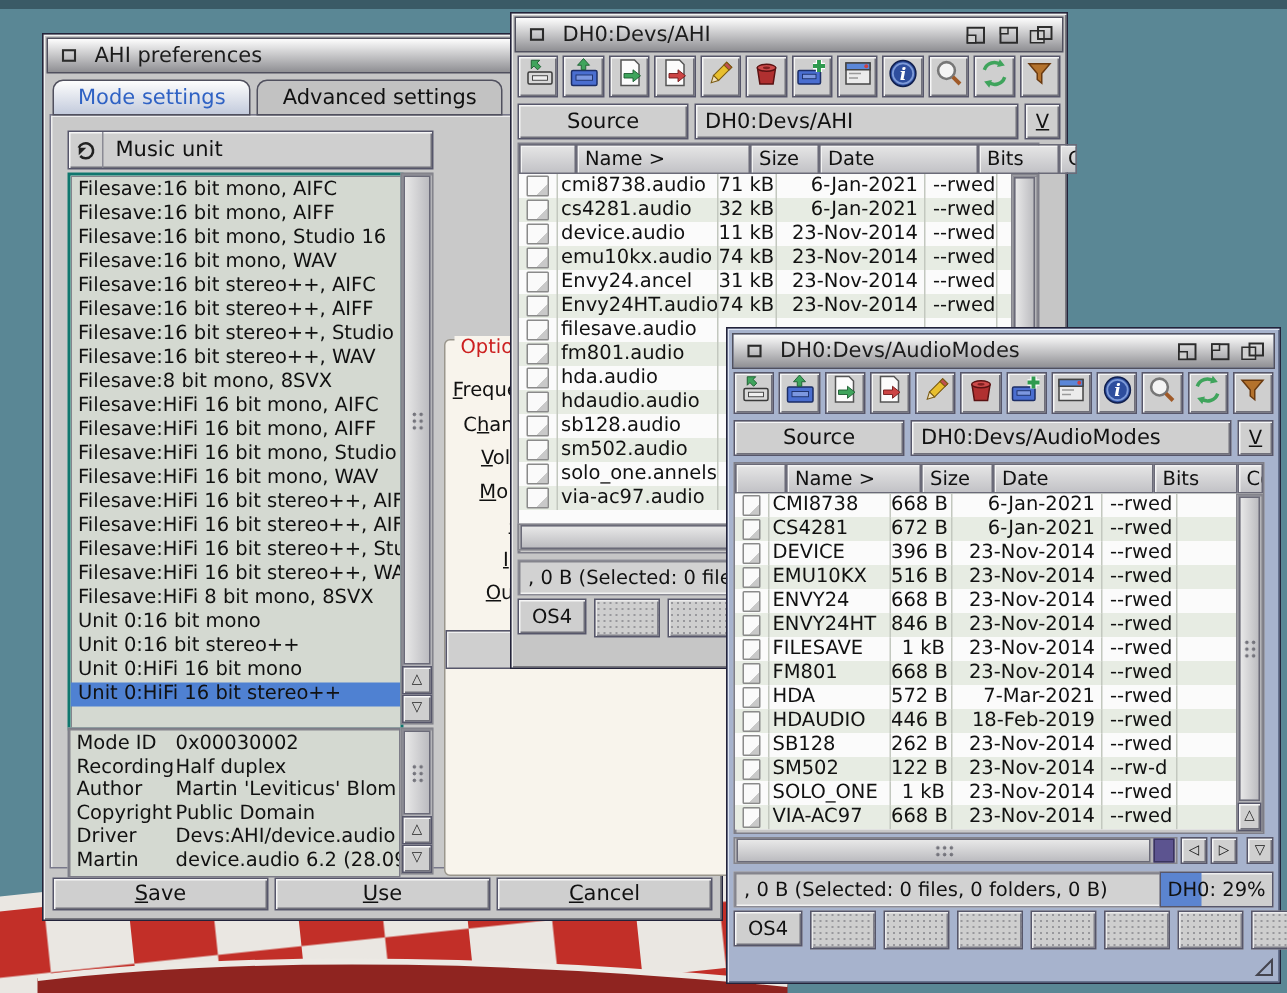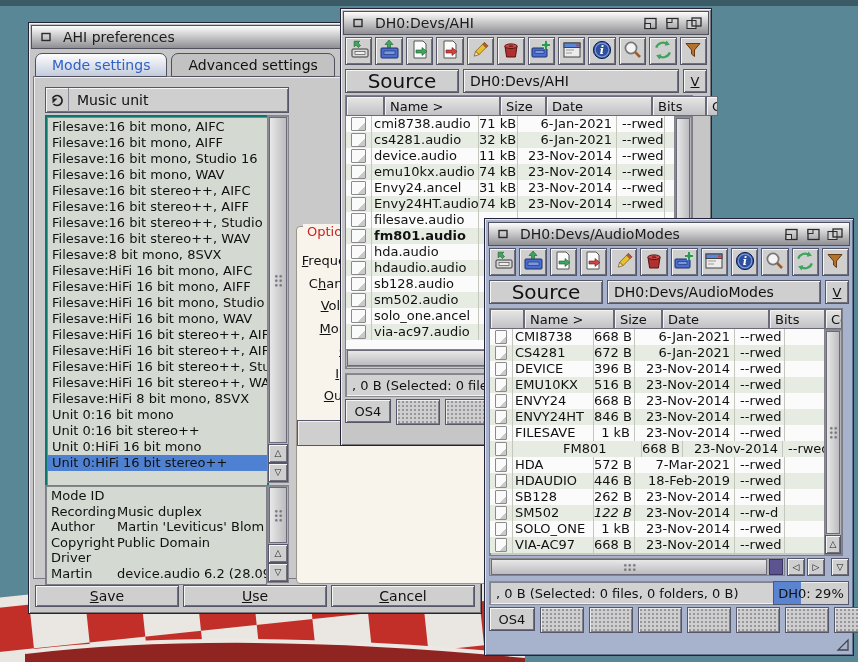--- a/index.html
+++ b/index.html
@@ -28,21 +28,21 @@
          background-size:4px 4px;border:1px solid #56566a;
          box-shadow:inset 1px 1px 0 #ececec, inset -1px -1px 0 #80808a;}
 
   
   .toolbar{position:absolute;display:flex;gap:3px;align-items:center;}
   .tbtn{width:28px;height:26px;display:flex;align-items:center;justify-content:center;}
   .tbtn svg{width:24px;height:22px;}
   .tbtn.last{margin-left:auto;}
 
   .srcrow{position:absolute;display:flex;gap:4px;height:24px;}
-  .srcbtn{width:112px;font-size:20px;}
+  .srcbtn{width:112px;font-size:14px;}
   .pathfield{flex:1;display:flex;align-items:center;padding:0 6px;font-size:14px;overflow:hidden;white-space:nowrap;}
   .vbtn{width:22px;font-size:13px;}
 
   
   .listbox{position:absolute;border:1px solid #7d7d88;box-shadow:inset 1px 1px 0 #84848c;background:#c9c9c9;}
   .fhdr{display:flex;height:20px;}
   .fhdr .hcell{background:linear-gradient(#e6e6e6,#c2c2c6);border:1px solid #6a6a78;
        box-shadow:inset 1px 1px 0 #f4f4f4;display:flex;align-items:center;
        padding:0 5px;overflow:hidden;white-space:nowrap;flex:0 0 auto;}
   .fbody{position:relative;overflow:hidden;
@@ -187,35 +187,37 @@
     <div class="vhandle">
         <span class="grip"></span>
       </div>
     <div class="sarrow raised">△</div>
     <div class="sarrow raised">▽</div>
   </div>
 
   <div class="details" id="details-list">
       <div class="drow">
         <span class="dlabel">Mode ID</span>
+        <span class="dvalue">0x00030002</span>
       </div>
       <div class="drow">
         <span class="dlabel">Recording</span>
-        <span class="dvalue">Music duplex</span>
+        <span class="dvalue">Half duplex</span>
       </div>
       <div class="drow">
         <span class="dlabel">Author</span>
         <span class="dvalue">Martin 'Leviticus' Blom</span>
       </div>
       <div class="drow">
         <span class="dlabel">Copyright</span>
         <span class="dvalue">Public Domain</span>
       </div>
       <div class="drow">
         <span class="dlabel">Driver</span>
+        <span class="dvalue">Devs:AHI/device.audio</span>
       </div>
       <div class="drow">
         <span class="dlabel">Martin</span>
         <span class="dvalue">device.audio 6.2 (28.09.05)</span>
       </div>
     </div>
   <div class="vscroll" style="left:238px;top:462px;width:20px;height:96px;z-index:2;">
     <div class="vhandle">
         <span class="grip"></span>
       </div>
@@ -442,21 +444,21 @@
           <span class="cell cname" style="width: 104px;">filesave.audio</span>
           <span class="cell csize" style="width: 34px;"></span>
           <span class="cell cdate" style="width: 94px;"></span>
           <span class="cell cbits" style="width: 42px;"></span>
           <span class="cell ccomment" style="width: 30px; flex: 1 1 auto;"></span>
         </div>
         <div class="frow">
           <span class="iconcell" style="width: 26px;">
             <span class="ficon"></span>
           </span>
-          <span class="cell cname" style="width: 104px; font-weight: bold;">fm801.audio</span>
+          <span class="cell cname" style="width: 104px;">fm801.audio</span>
           <span class="cell csize" style="width: 34px;"></span>
           <span class="cell cdate" style="width: 94px;"></span>
           <span class="cell cbits" style="width: 42px;"></span>
           <span class="cell ccomment" style="width: 30px; flex: 1 1 auto;"></span>
         </div>
         <div class="frow">
           <span class="iconcell" style="width: 26px;">
             <span class="ficon"></span>
           </span>
           <span class="cell cname" style="width: 104px;">hda.audio</span>
@@ -492,21 +494,21 @@
           <span class="cell cname" style="width: 104px;">sm502.audio</span>
           <span class="cell csize" style="width: 34px;"></span>
           <span class="cell cdate" style="width: 94px;"></span>
           <span class="cell cbits" style="width: 42px;"></span>
           <span class="cell ccomment" style="width: 30px; flex: 1 1 auto;"></span>
         </div>
         <div class="frow">
           <span class="iconcell" style="width: 26px;">
             <span class="ficon"></span>
           </span>
-          <span class="cell cname" style="width: 104px;">solo_one.ancel</span>
+          <span class="cell cname" style="width: 104px;">solo_one.annels</span>
           <span class="cell csize" style="width: 34px;"></span>
           <span class="cell cdate" style="width: 94px;"></span>
           <span class="cell cbits" style="width: 42px;"></span>
           <span class="cell ccomment" style="width: 30px; flex: 1 1 auto;"></span>
         </div>
         <div class="frow">
           <span class="iconcell" style="width: 26px;">
             <span class="ficon"></span>
           </span>
           <span class="cell cname" style="width: 104px;">via-ac97.audio</span>
@@ -740,21 +742,21 @@
           <span class="cell cname" style="width: 78px;">FILESAVE</span>
           <span class="cell csize" style="width: 36px;">1 kB</span>
           <span class="cell cdate" style="width: 95px;">23-Nov-2014</span>
           <span class="cell cbits" style="width: 44px;">--rwed</span>
           <span class="cell ccomment" style="width: 61px; flex: 1 1 auto;"></span>
         </div>
         <div class="frow">
           <span class="iconcell" style="width: 22px;">
             <span class="ficon"></span>
           </span>
-          <span class="cell cname" style="width: 78px; margin-left: 48px;">FM801</span>
+          <span class="cell cname" style="width: 78px;">FM801</span>
           <span class="cell csize" style="width: 36px;">668 B</span>
           <span class="cell cdate" style="width: 95px;">23-Nov-2014</span>
           <span class="cell cbits" style="width: 44px;">--rwed</span>
           <span class="cell ccomment" style="width: 61px; flex: 1 1 auto;"></span>
         </div>
         <div class="frow">
           <span class="iconcell" style="width: 22px;">
             <span class="ficon"></span>
           </span>
           <span class="cell cname" style="width: 78px;">HDA</span>
@@ -781,21 +783,21 @@
           <span class="cell csize" style="width: 36px;">262 B</span>
           <span class="cell cdate" style="width: 95px;">23-Nov-2014</span>
           <span class="cell cbits" style="width: 44px;">--rwed</span>
           <span class="cell ccomment" style="width: 61px; flex: 1 1 auto;"></span>
         </div>
         <div class="frow">
           <span class="iconcell" style="width: 22px;">
             <span class="ficon"></span>
           </span>
           <span class="cell cname" style="width: 78px;">SM502</span>
-          <span class="cell csize" style="width: 36px; font-style: italic;">122 B</span>
+          <span class="cell csize" style="width: 36px;">122 B</span>
           <span class="cell cdate" style="width: 95px;">23-Nov-2014</span>
           <span class="cell cbits" style="width: 44px;">--rw-d</span>
           <span class="cell ccomment" style="width: 61px; flex: 1 1 auto;"></span>
         </div>
         <div class="frow">
           <span class="iconcell" style="width: 22px;">
             <span class="ficon"></span>
           </span>
           <span class="cell cname" style="width: 78px;">SOLO_ONE</span>
           <span class="cell csize" style="width: 36px;">1 kB</span>

